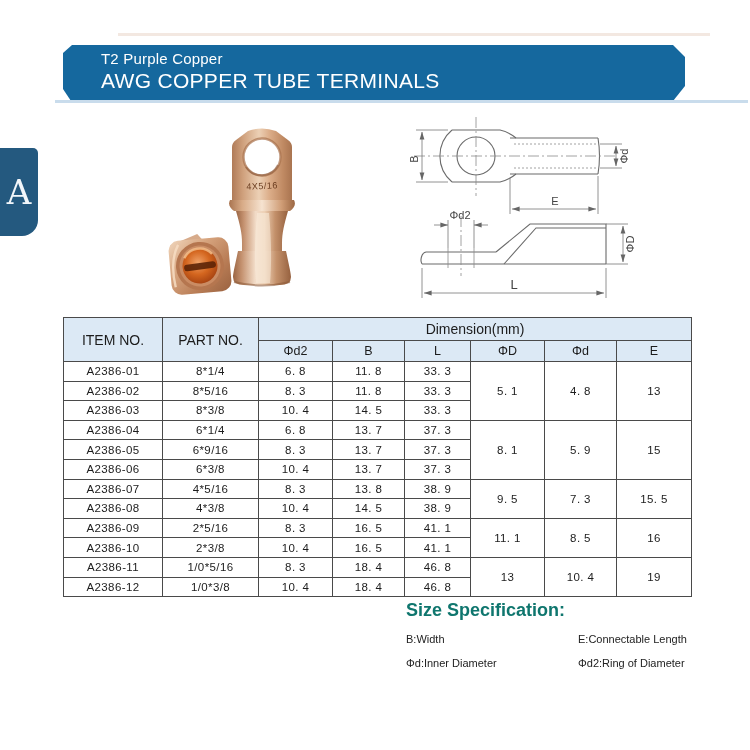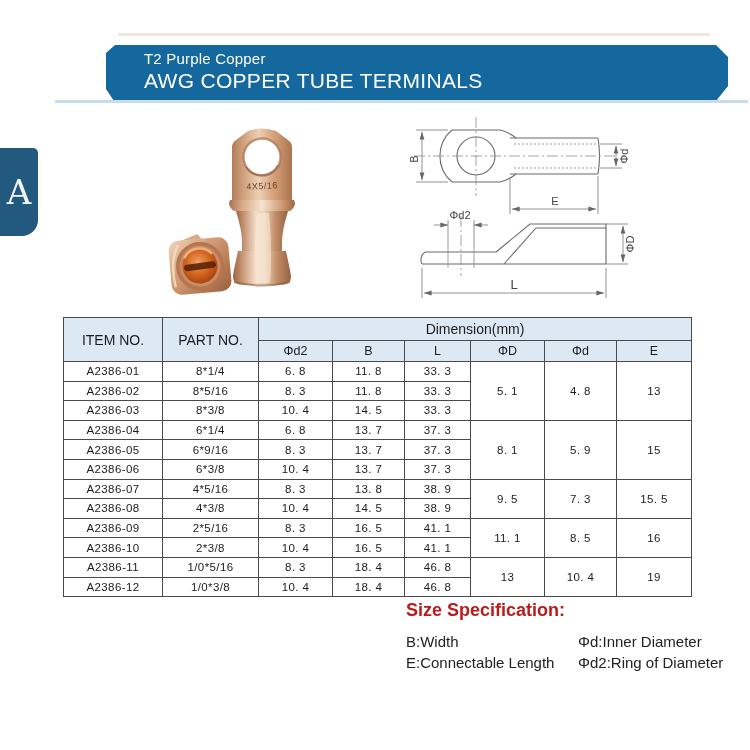--- a/index.html
+++ b/index.html
@@ -7,21 +7,21 @@
         font-family:"Liberation Sans",sans-serif;color:#1c1c1c;}
 
   .pink-line{position:absolute;left:118px;top:33px;width:592px;height:3px;
              background:#f3e8e1;}
   .blue-strip{position:absolute;left:55px;top:100px;width:693px;height:3px;
               background:#c9dcec;}
 
   .header-bar{position:absolute;left:63px;top:45px;width:622px;height:56px;
               background:var(--header-bar,#15689e);color:#fff;
               clip-path:polygon(9px 0,610px 0,100% 12px,100% 41px,610px 100%,8px 100%,0 44px,0 8px);
-              padding-left:38px;box-sizing:border-box;margin-left:43px;}
+              padding-left:38px;box-sizing:border-box;}
   .header-sub{font-size:15px;font-weight:400;margin-top:5px;letter-spacing:.2px;}
   .header-title{font-size:21px;font-weight:400;margin-top:2px;letter-spacing:.3px;}
 
   .side-tab{position:absolute;left:0;top:148px;width:38px;height:88px;
             background:var(--side-tab,#24597f);border-radius:0 5px 16px 0;
             display:flex;align-items:center;justify-content:center;}
   .side-tab span{color:#f2f6fa;font-family:"DejaVu Serif",serif;font-size:34px;}
 
   .photo-svg{position:absolute;left:160px;top:125px;}
   .diagram-svg{position:absolute;left:410px;top:112px;}
@@ -30,23 +30,23 @@
               border-collapse:collapse;table-layout:fixed;border-radius:13px;}
   .spec-table th,.spec-table td{border:1px solid var(--table-border,#4a4a4a);
               text-align:center;vertical-align:middle;padding:0;}
   .spec-table thead th{background:var(--table-header-bg,#dce9f5);font-weight:400;}
   .spec-table thead tr:first-child th{height:22px;font-size:14px;}
   .spec-table thead tr:last-child th{height:20px;font-size:12.5px;}
   .spec-table thead th[rowspan]{font-size:14px;}
   .spec-table tbody td{height:18.6px;font-size:11.5px;letter-spacing:.4px;background:#fff;}
 
   .size-spec{position:absolute;left:406px;top:600px;width:335px;}
-  .size-spec-title{font-size:18px;font-weight:700;color:#b91c1c;margin-bottom:12px;}
-  .size-spec-grid{display:grid;grid-template-columns:172px auto;row-gap:4px;
-                  font-size:15px;color:#222;}
+  .size-spec-title{font-size:18px;font-weight:700;color:#0f766e;margin-bottom:12px;}
+  .size-spec-grid{display:grid;grid-template-columns:172px auto;row-gap:12px;
+                  font-size:11px;color:#222;}
 
   svg text{font-family:"Liberation Sans",sans-serif;}
 </style>
 </head>
 <body>
 
 <div class="page">
 
   <div class="pink-line"></div>
 
@@ -307,19 +307,19 @@
           <td>18. 4</td>
           <td>46. 8</td>
         </tr>
       </tbody>
   </table>
 
   <div class="size-spec">
     <div class="size-spec-title">Size Specification:</div>
     <div class="size-spec-grid">
       <span>B:Width</span>
+      <span>E:Connectable Length</span>
       <span>Φd:Inner Diameter</span>
-      <span>E:Connectable Length</span>
       <span>Φd2:Ring of Diameter</span>
     </div>
   </div>
 
 </div>
 
 </body></html>

